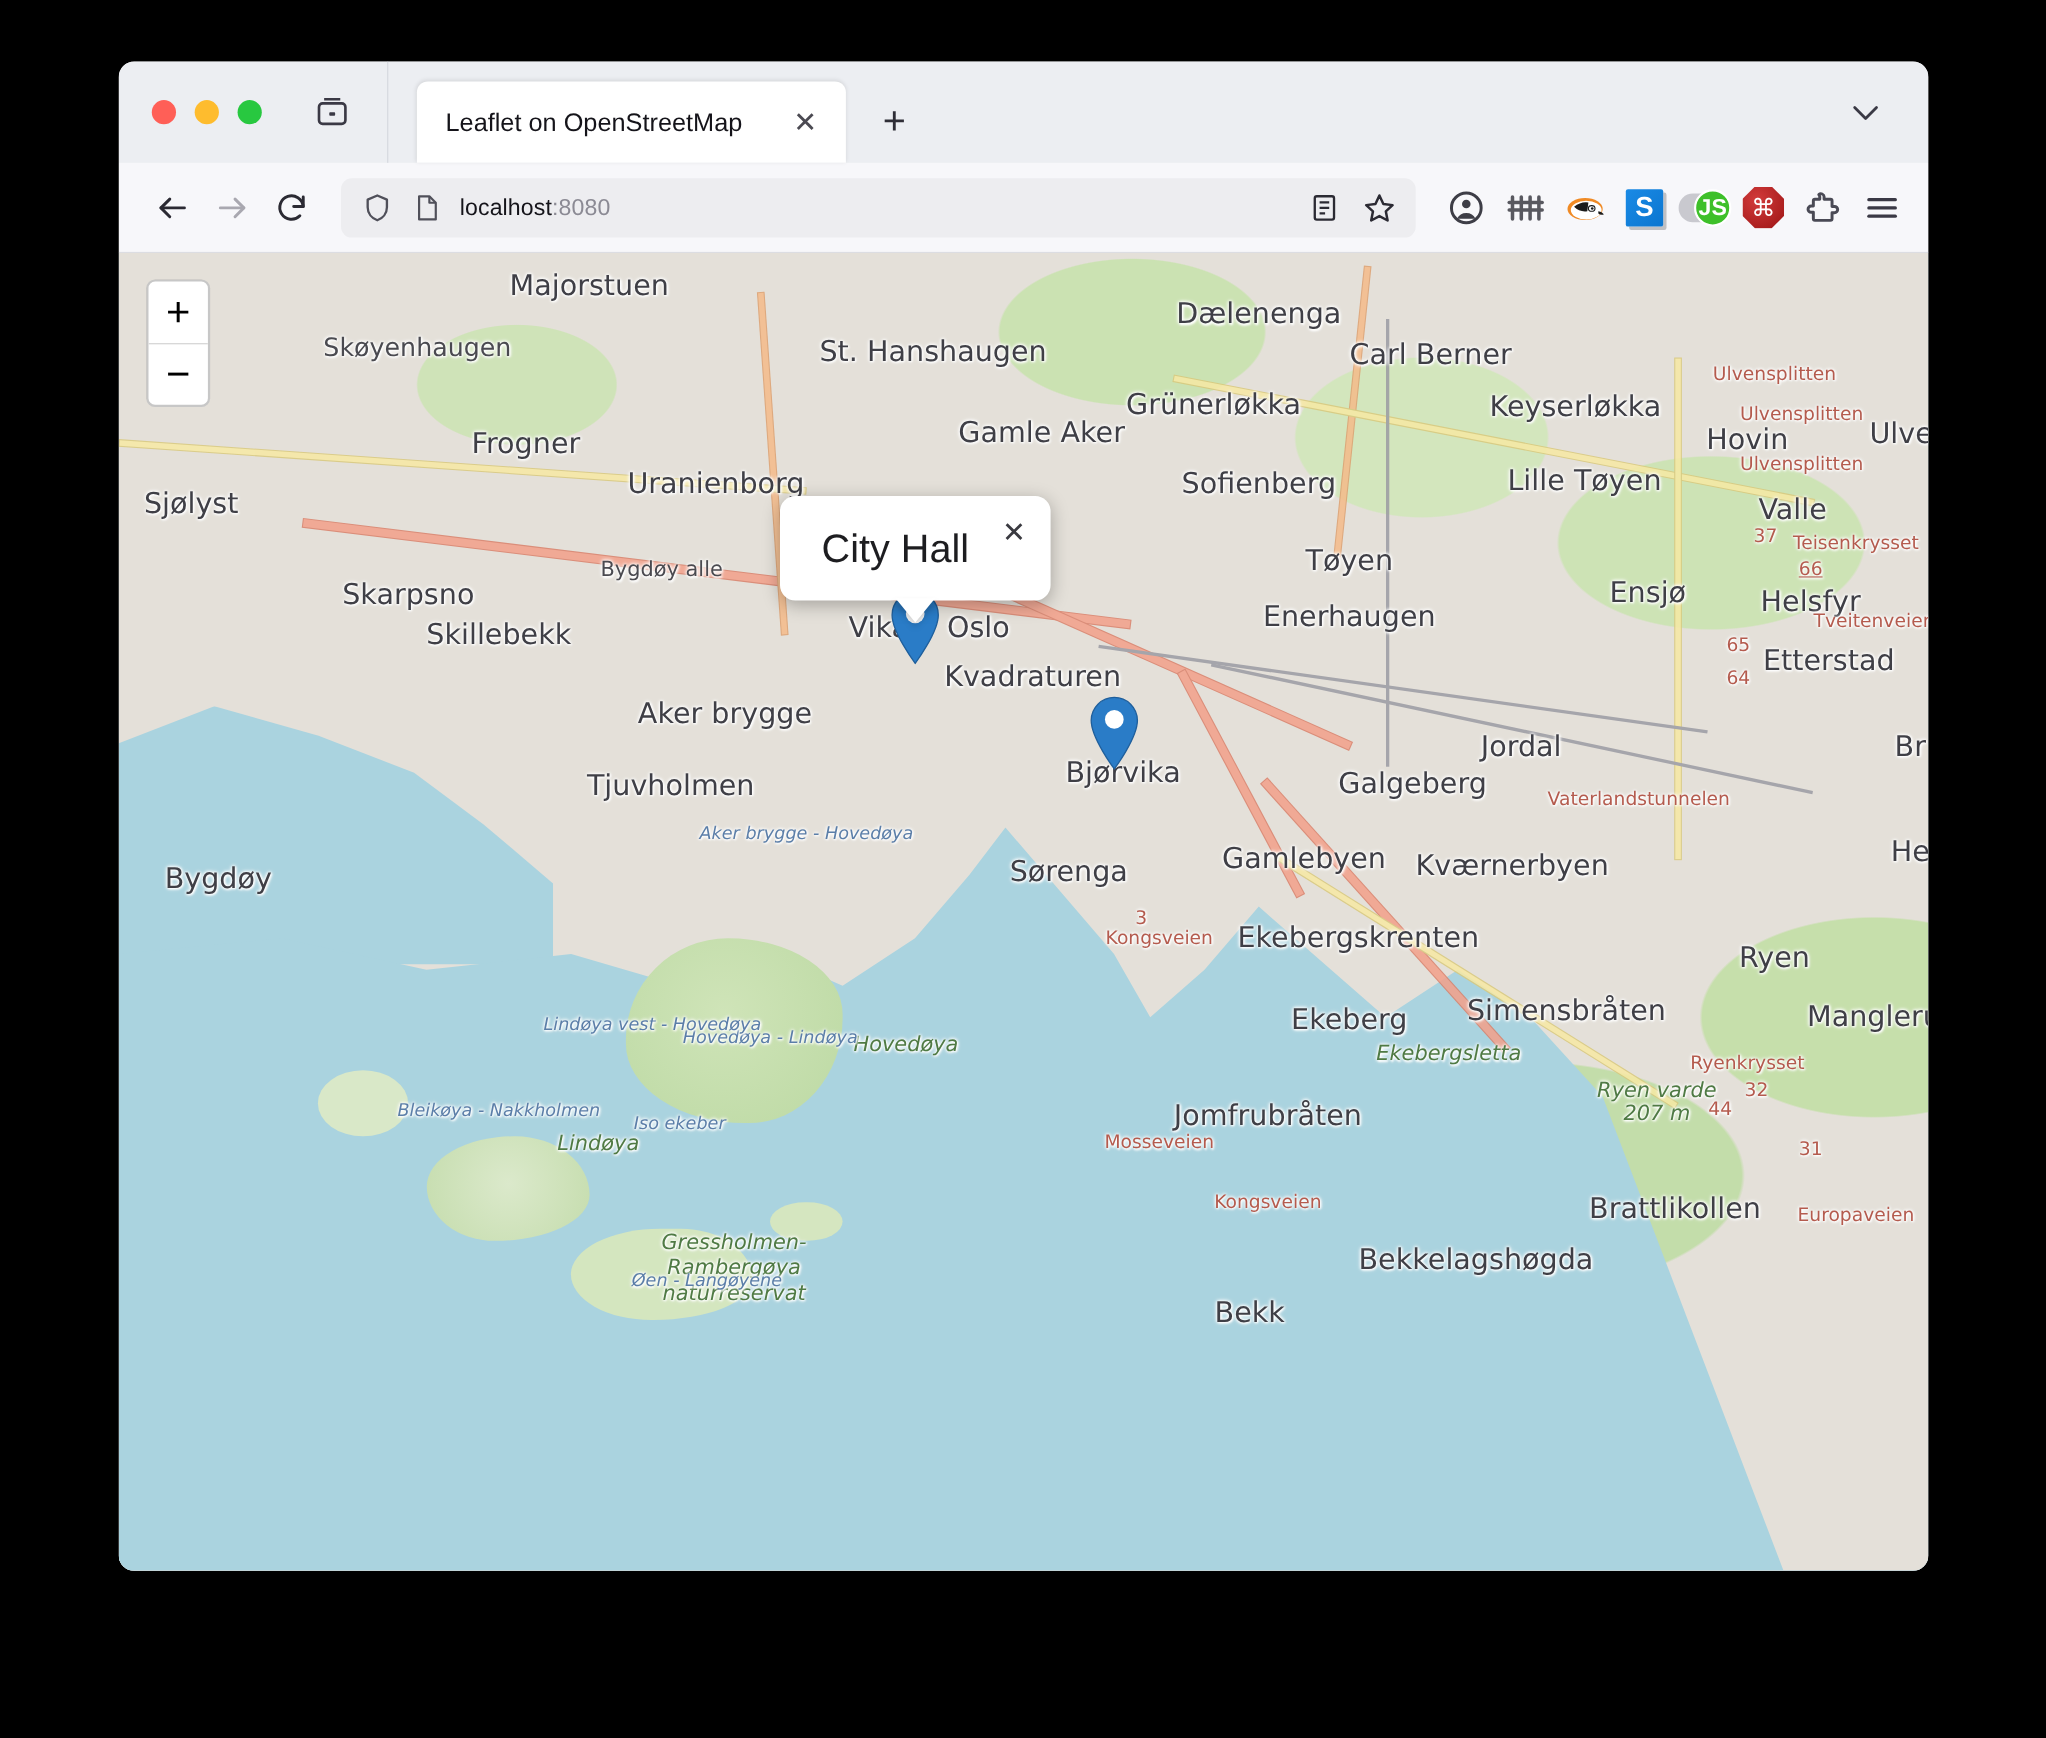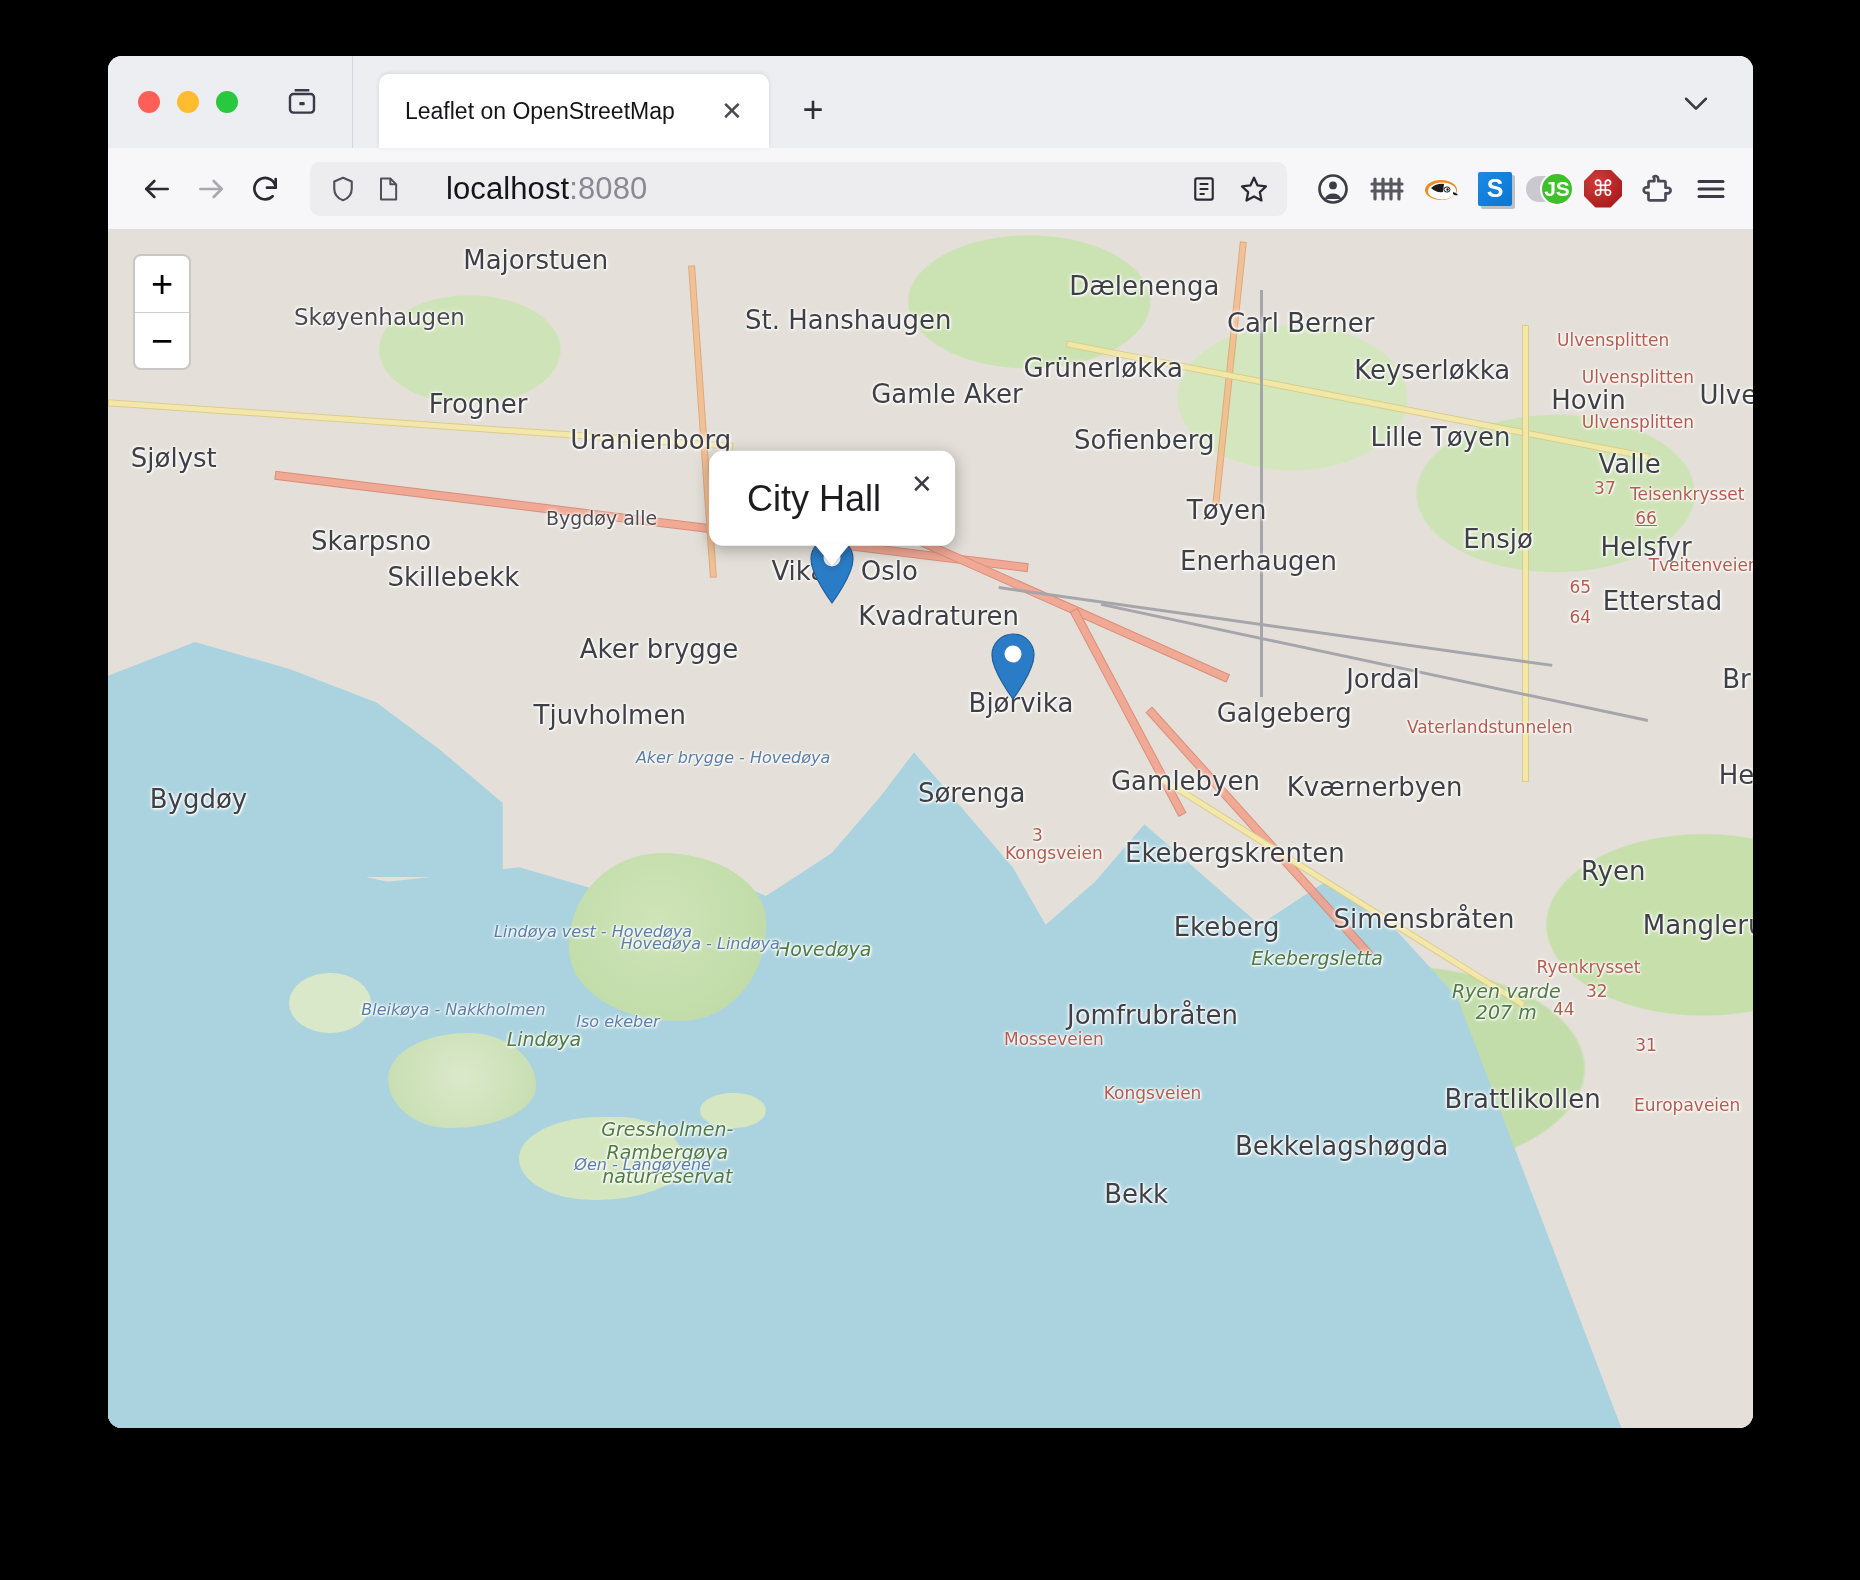--- a/index.html
+++ b/index.html
@@ -101,24 +101,23 @@
     height: 54px;
     margin: 0 14px 0 18px;
     background: #ededf0;
     border-radius: 10px;
     display: flex; align-items: center;
     padding: 0 10px 0 18px;
     min-width: 0;
   }
   .url-icon { color: #50505a; display: flex; align-items: center; margin-right: 16px; }
   .url-text {
-    flex: 1; font-size: 31px; color: #15141a;
+    flex: 1; font-size: 21px; color: #15141a;
     white-space: nowrap; overflow: hidden;
     letter-spacing: .1px;
-    margin-left: 28px;
   }
   .url-text .port { color: #8b8a94; }
   .url-action {
     width: 46px; height: 46px; border-radius: 7px;
     display: flex; align-items: center; justify-content: center;
     color: #2b2a33; margin-left: 4px;
   }
 
   .ext-icons { display: flex; align-items: center; gap: 2px; padding-left: 6px; }
   .ext {
@@ -518,21 +517,21 @@
           <div class="map-label big" style="left: 92.5%; top: 19.5%;">Valle</div>
           <div class="map-label redsm" style="left: 91%; top: 21.5%;">37</div>
           <div class="map-label redsm" style="left: 96%; top: 22%;">Teisenkrysset</div>
           <div class="map-label big" style="left: 68%; top: 23.4%;">Tøyen</div>
           <div class="map-label redsm" style="left: 93.5%; top: 24%; text-decoration: underline;">66</div>
           <div class="map-label big" style="left: 16%; top: 26%;">Skarpsno</div>
           <div class="map-label sm" style="left: 30%; top: 24%;">Bygdøy alle</div>
           <div class="map-label big" style="left: 21%; top: 29%; text-align: right;">Skillebekk</div>
           <div class="map-label big" style="left: 42%; top: 28.5%;">Vika</div>
           <div class="map-label big" style="left: 47.5%; top: 28.5%;">Oslo</div>
-          <div class="map-label big" style="left: 68%; top: 27.6%; margin-left: 32px;">Enerhaugen</div>
+          <div class="map-label big" style="left: 68%; top: 27.6%;">Enerhaugen</div>
           <div class="map-label big" style="left: 84.5%; top: 25.8%;">Ensjø</div>
           <div class="map-label big" style="left: 93.5%; top: 26.5%;">Helsfyr</div>
           <div class="map-label redsm" style="left: 97%; top: 28%;">Tveitenveien</div>
           <div class="map-label big" style="left: 50.5%; top: 32.2%;">Kvadraturen</div>
           <div class="map-label big" style="left: 94.5%; top: 31%;">Etterstad</div>
           <div class="map-label redsm" style="left: 89.5%; top: 29.8%;">65</div>
           <div class="map-label redsm" style="left: 89.5%; top: 32.3%;">64</div>
           <div class="map-label big" style="left: 33.5%; top: 35%;">Aker brygge</div>
           <div class="map-label big" style="left: 55.5%; top: 39.5%;">Bjørvika</div>
           <div class="map-label big" style="left: 77.5%; top: 37.5%;">Jordal</div>

